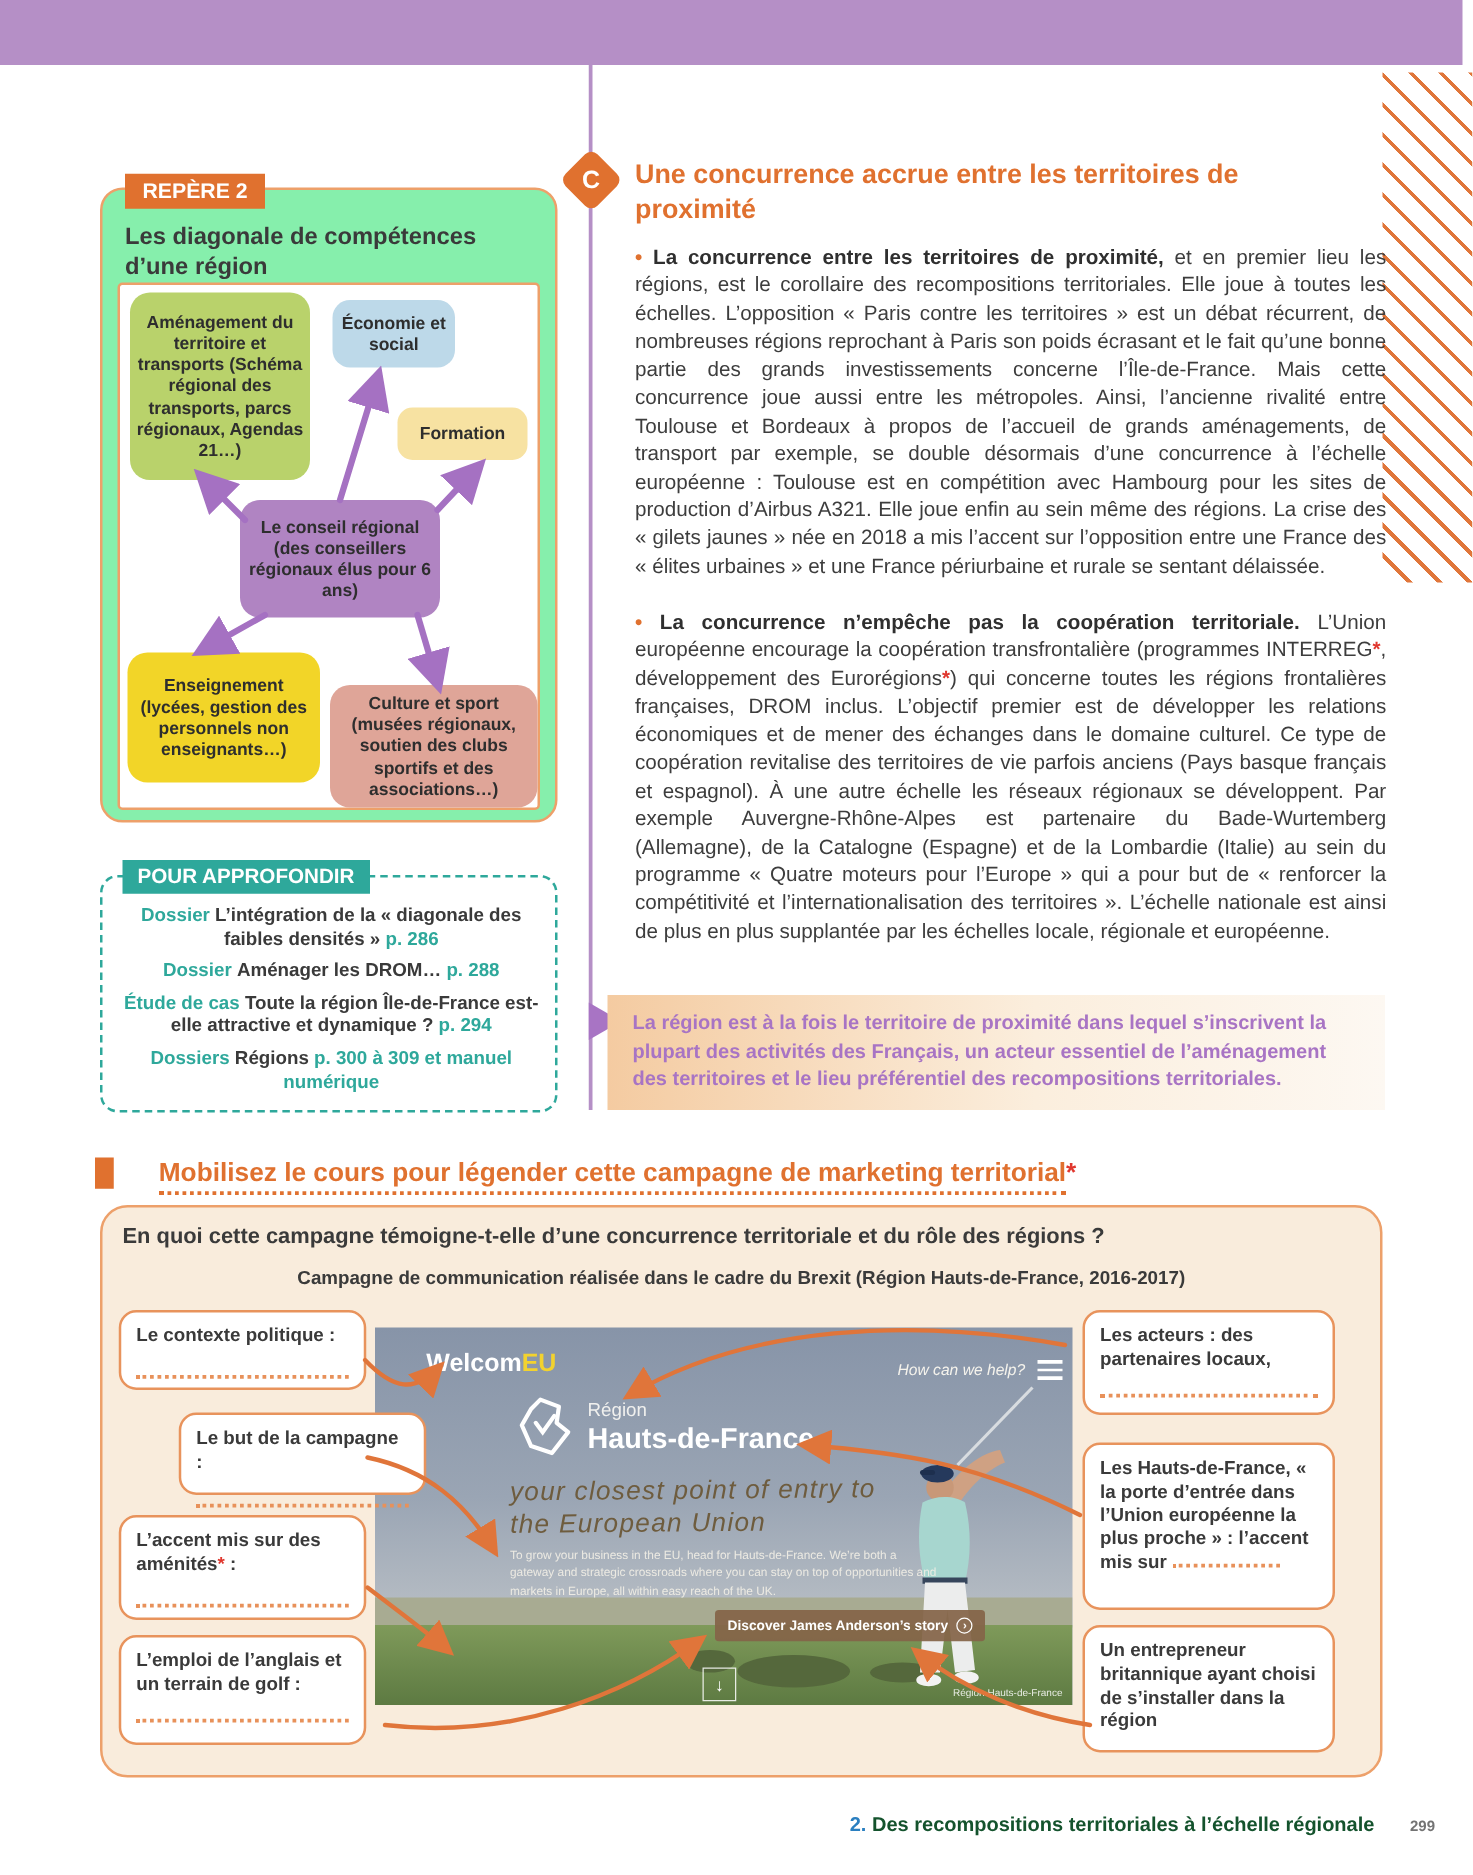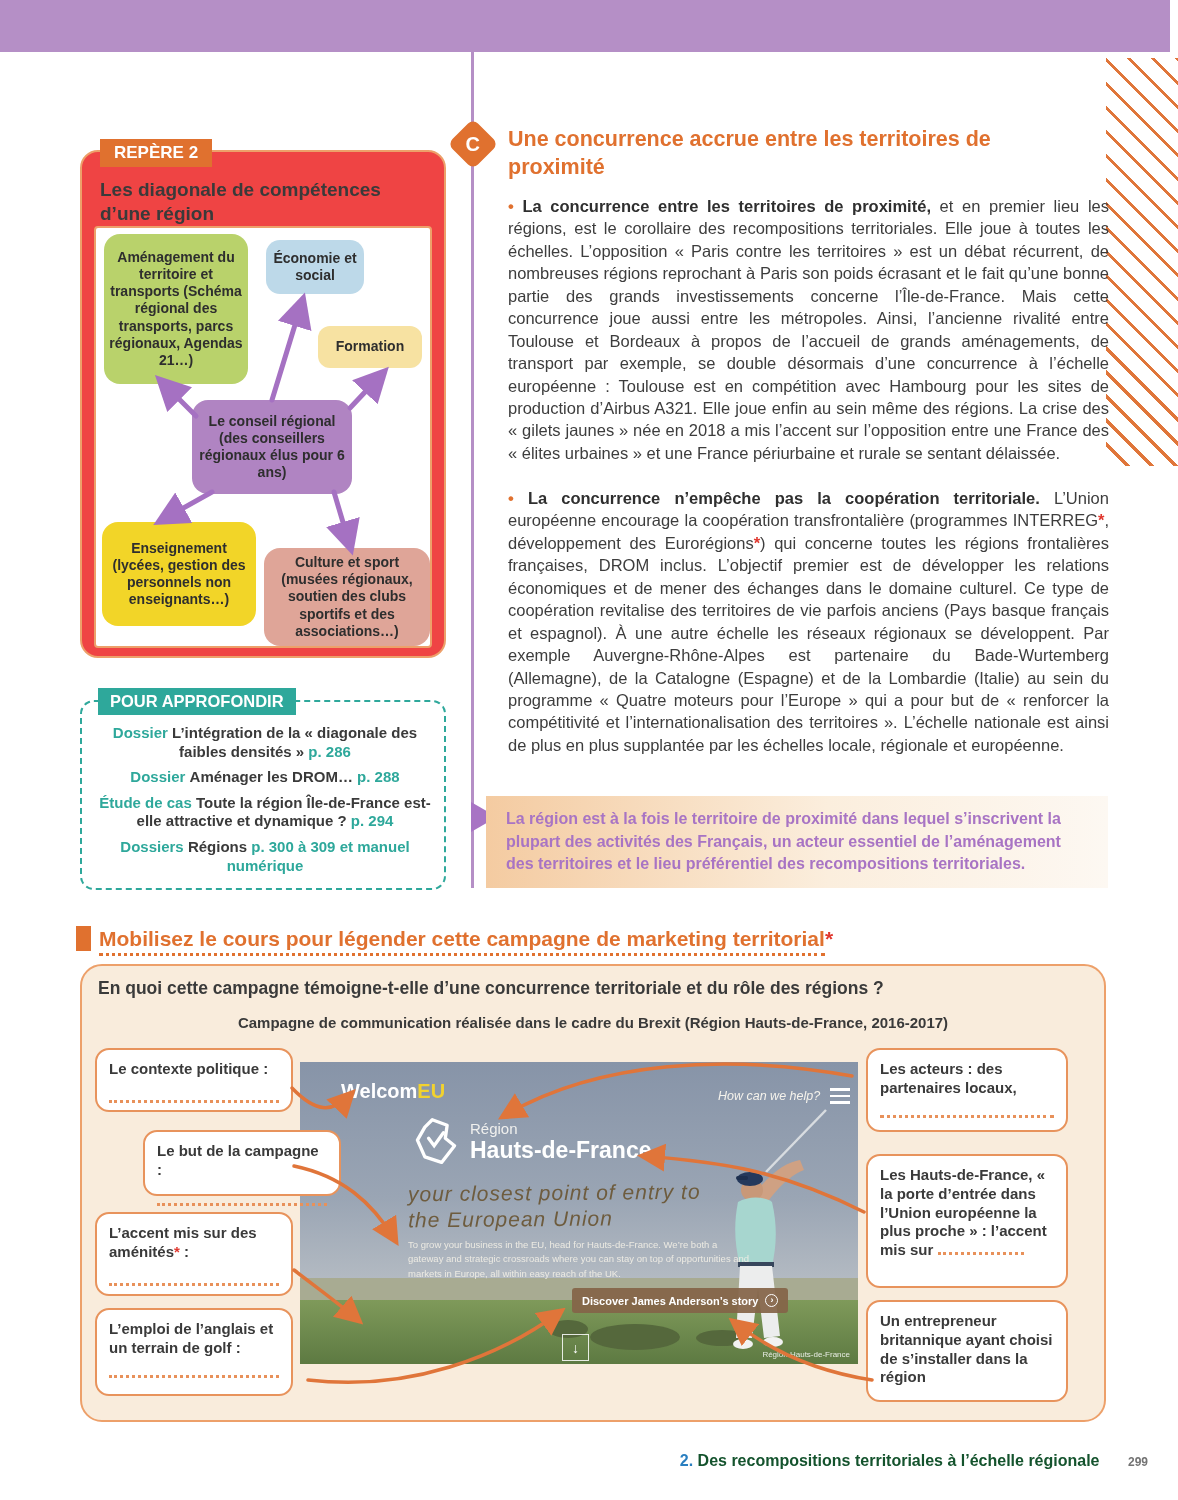--- a/index.html
+++ b/index.html
@@ -28,21 +28,21 @@
 
   
   .summary { position:absolute; left:486px; top:796px; width:622px; min-height:92px;
     background:linear-gradient(90deg, #f4cba1 0%, #fbeedd 55%, #fdf8f2 100%);
     padding:12px 16px 12px 20px; color:#a874c4; font-weight:bold; font-size:16px; line-height:1.42; }
   .summary-tri { position:absolute; left:471px; top:802px; width:0; height:0;
     border-left:26px solid #a874c4; border-top:15px solid transparent; border-bottom:15px solid transparent; }
 
   
   .repere { position:absolute; left:80px; top:150px; width:366px; height:508px;
-    background:#ef4444; border:2px solid #eda06a; border-radius:18px; }
+    background:#86efac; border:2px solid #eda06a; border-radius:18px; }
   .repere-badge { position:absolute; left:18px; top:-13px; background:#e0712f; color:#fff;
     font-weight:bold; font-size:17px; padding:4px 14px; }
   .repere-title { position:absolute; left:18px; top:26px; width:320px; font-size:19px;
     font-weight:bold; color:#3a3a3a; line-height:1.25; }
   .diagram { position:absolute; left:12px; top:74px; width:338px; height:422px; background:#fff;
     border:2px solid #eda06a; border-radius:4px; }
   .node { position:absolute; border-radius:16px; display:flex; align-items:center; justify-content:center;
     text-align:center; font-weight:bold; font-size:14px; line-height:1.22; color:#2e2e2e; padding:4px; }
   .n-amenagement { left:8px; top:6px; width:144px; height:150px; background:#b9d26b; }
   .n-economie { left:170px; top:12px; width:98px; height:54px; background:#bdd9e9; border-radius:14px; }
@@ -57,21 +57,21 @@
     border:2.5px dashed #2ea89b; border-radius:14px; background:#fff;text-align:center; }
   .approf-badge { position:absolute; left:16px; top:-14px; background:#2ea89b; color:#fff;
     font-weight:bold; font-size:16.5px; padding:4px 12px; }
   .approf-items { padding:22px 12px 8px 16px; }
   .approf-item { font-size:15px; line-height:1.24; margin-bottom:7px; }
   .kind { color:#2ea89b; font-weight:bold; }
   .ititle { color:#3a3a3a; font-weight:bold; }
   .ipage { color:#2ea89b; font-weight:bold; }
 
   
-  .ex-title-row { position:absolute; left:76px; top:926px; display:flex; align-items:flex-end; }
+  .ex-title-row { position:absolute; left:76px; top:926px; display:flex; align-items:flex-end;gap:28px; }
   .ex-square { width:15px; height:25px; background:#e0712f; margin-right:8px; }
   .ex-title { font-size:21px; font-weight:bold; color:#e0712f; border-bottom:3px dotted #e0712f; padding-bottom:3px; }
   .ex-box { position:absolute; left:80px; top:964px; width:1026px; height:458px;
     background:#f9ecdc; border:2.5px solid #eda06a; border-radius:22px; }
   .ex-question { position:absolute; left:98px; top:978px; font-size:17.5px; font-weight:bold; color:#3a3a3a; }
   .ex-caption { position:absolute; left:80px; top:1014px; width:1026px; text-align:center;
     font-size:15px; font-weight:bold; color:#3a3a3a; }
 
   .label { position:absolute; background:#fff; border:2px solid #e8935c; border-radius:14px;
     padding:10px 12px; font-weight:bold; font-size:15px; color:#3a3a3a; line-height:1.25; z-index:4; }

